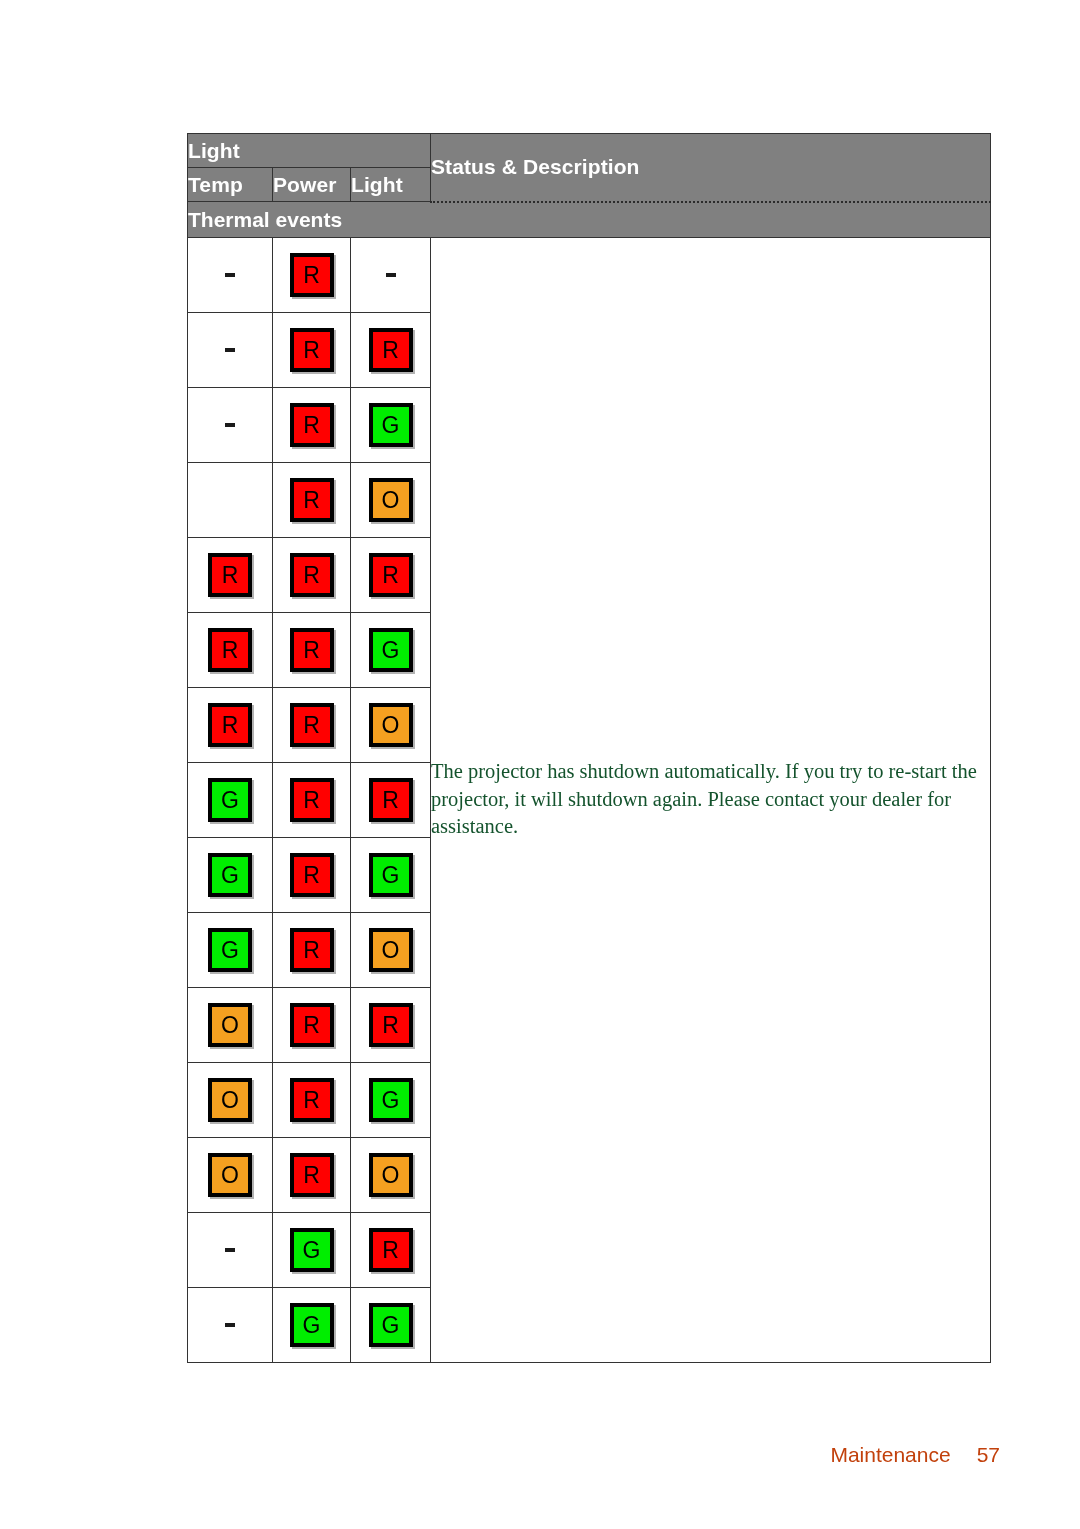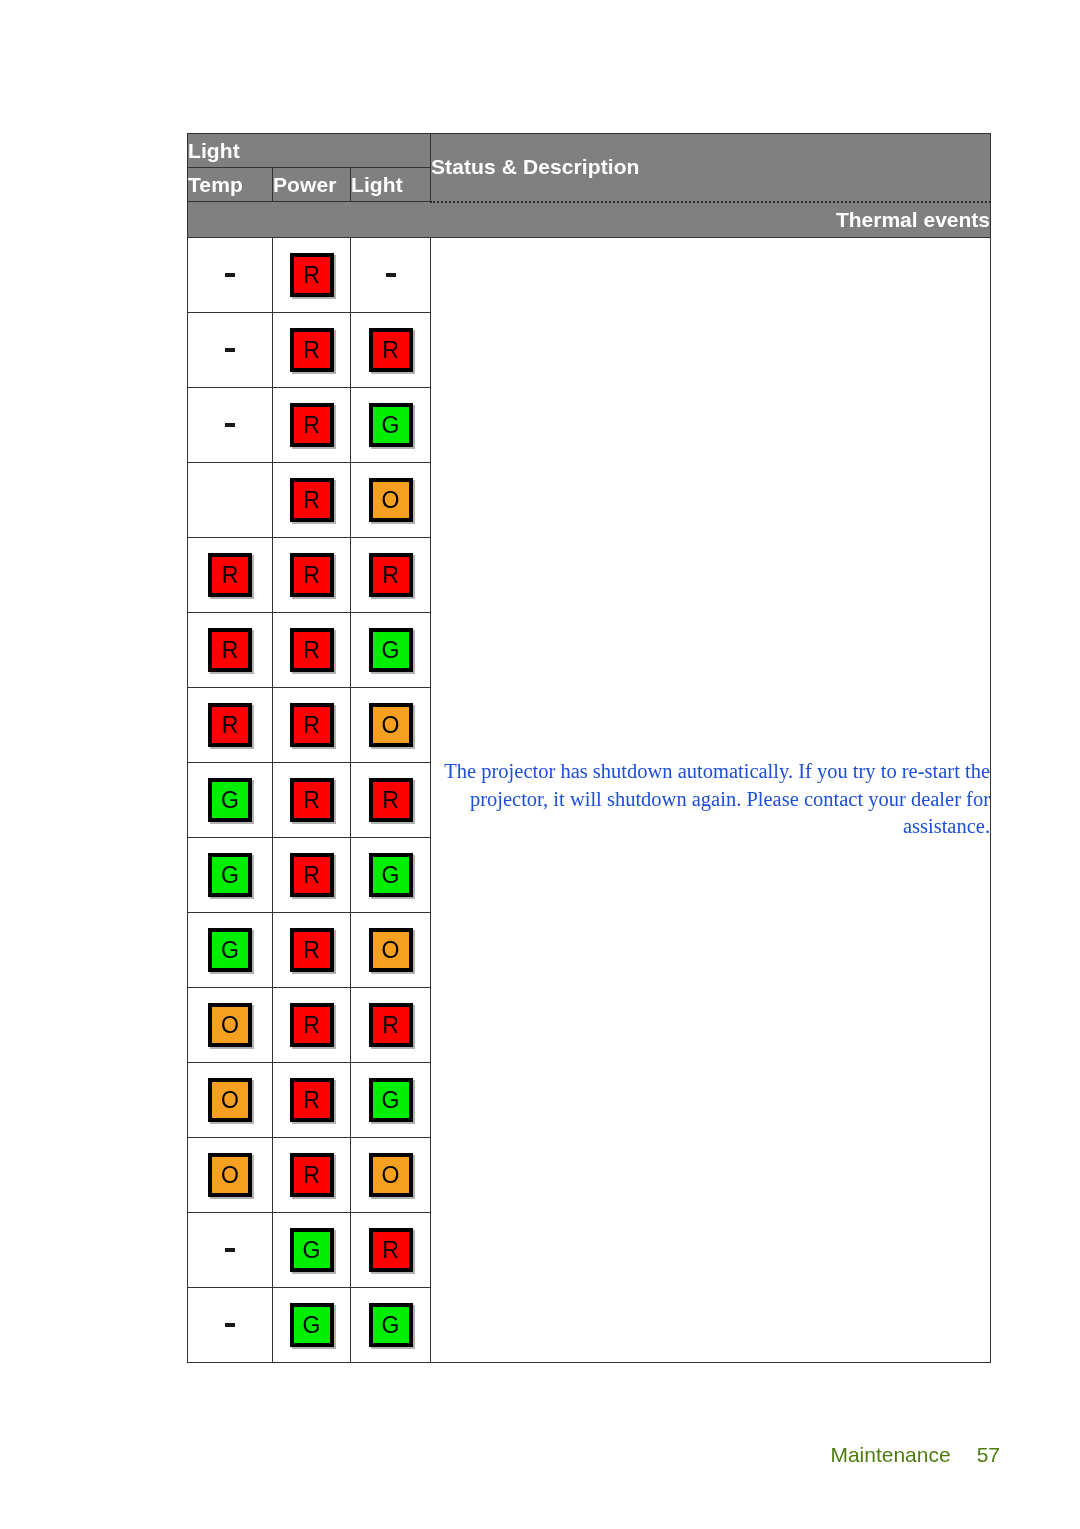--- a/index.html
+++ b/index.html
@@ -62,21 +62,21 @@
   
   .hdr-status-top {
     border-bottom: 2px dotted #2b2b2b !important;
   }
 
   .hdr-section {
     background: #808080;
     color: #ffffff;
     font-weight: bold;
     font-size: 21px;
-    text-align: right;
+    text-align: left;
     padding: 6px 0 6px 9px;
     height: 34px;
   }
 
   
   .cell {
     background: #ffffff;
     height: 74px;
     text-align: center;
     vertical-align: middle;
@@ -113,34 +113,34 @@
   
   .desc-cell {
     background: #ffffff;
     vertical-align: middle;
     padding: 0 10px 0 8px;
   }
   .desc-text {
     font-family: "Liberation Serif", serif;
     font-size: 20.5px;
     line-height: 1.34;
-    color: #1d4ed8;
-    text-align: right;
+    color: #14532d;
+    text-align: left;
   }
 
   
   #footer {
     position: absolute;
     left: 0;
     top: 1443px;
     width: 1000px;
     text-align: right;
     font-family: "Liberation Sans", sans-serif;
     font-size: 21px;
-    color: #4d7c0f;
+    color: #c2410c;
   }
   #footer .f-label { margin-right: 26px; }
 </style>
 </head>
 <body>
 
 <div id="page">
 
   <table id="status-table">
     <colgroup>

